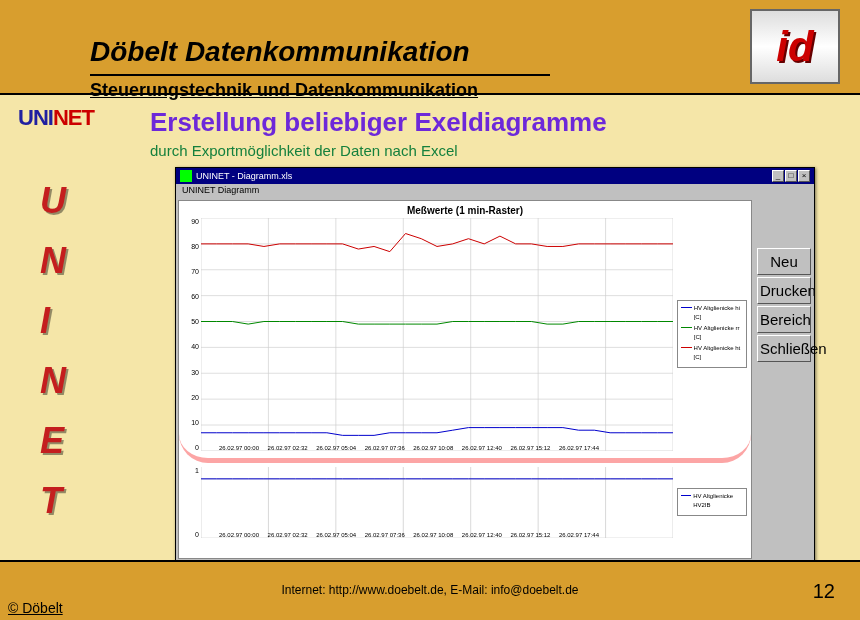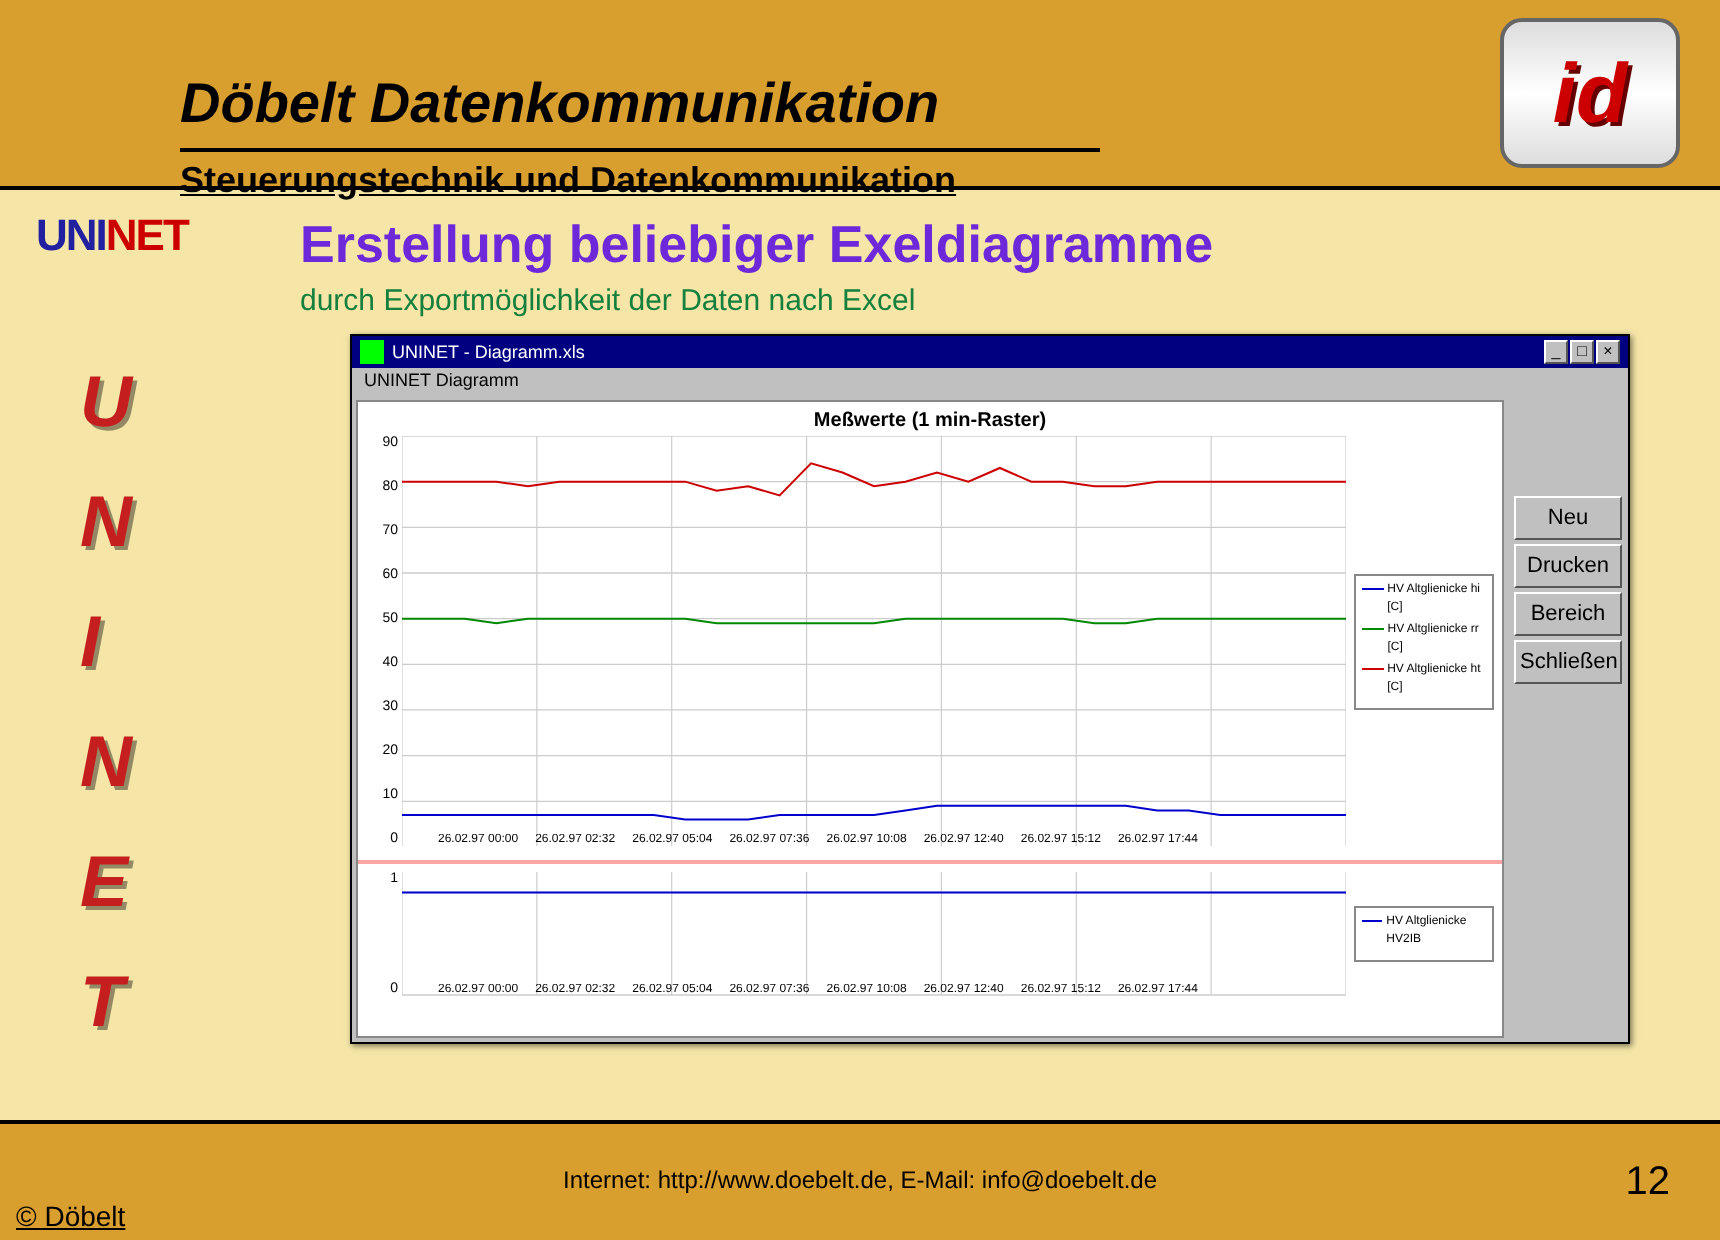--- a/index.html
+++ b/index.html
@@ -3,47 +3,47 @@
 <meta charset="utf-8">
 <style>
 * { margin: 0; padding: 0; box-sizing: border-box; }
 body { width: 860px; height: 620px; font-family: Arial, sans-serif; background: #f5e6a8; overflow: hidden; }
 
 .header-bar { background: #d89e2e; height: 95px; display: flex; align-items: center; padding: 0 20px; border-bottom: 2px solid #000; }
 .header-text { flex: 1; padding-left: 70px; margin-top: 44px; }
 .header-title { font-size: 28px; font-weight: bold; font-style: italic; color: #000; }
 .header-divider { border-top: 2px solid #000; margin: 6px 0 4px 0; width: 460px; }
 .header-subtitle { font-size: 18px; font-weight: bold; color: #000000; text-decoration: underline; }
-.logo-box { width: 90px; height: 75px; background: linear-gradient(#ddd,#fff,#ddd); border: 2px solid #666; border-radius: 11px; display: flex; align-items: center; justify-content: center; position: relative; }
+.logo-box { width: 90px; height: 75px; background: linear-gradient(#ddd,#fff,#ddd); border: 2px solid #666; border-radius: 0; display: flex; align-items: center; justify-content: center; position: relative; }
 .logo-inner { font-size: 42px; font-weight: bold; color: #c00; font-style: italic; text-shadow: 2px 2px 0 #600; }
 
 .content { height: 465px; position: relative; padding: 8px 20px 0 20px; }
 .uninet-logo { position: absolute; top: 10px; left: 18px; font-size: 22px; font-weight: bold; letter-spacing: -1px; }
 .uninet-logo .u { color: #2020a0; }
 .uninet-logo .n { color: #c00; }
 .vertical-brand { position: absolute; top: 85px; left: 40px; display: flex; flex-direction: column; gap: 18px; }
 .vertical-brand span { font-size: 36px; font-weight: bold; font-style: italic; color: #c41e1e; text-shadow: 2px 2px 0 rgba(0,0,0,0.4); }
 
 .main-title { margin-left: 130px; font-size: 26px; font-weight: bold; color: #6d28d9; margin-top: 4px; }
 .main-subtitle { margin-left: 130px; font-size: 15px; color: #15803d; margin-top: 4px; }
 
-.excel-window { position: absolute; top: 72px; left: 175px; width: 640px; height: 355px; background: #c0c0c0; border: 1px solid #000; box-shadow: 1px 1px 3px rgba(0,0,0,0.5); }
+.excel-window { position: absolute; top: 72px; left: 175px; width: 640px; height: 395px; background: #c0c0c0; border: 1px solid #000; box-shadow: 1px 1px 3px rgba(0,0,0,0.5); }
 .titlebar { background: #000080; color: #fff; height: 16px; font-size: 9px; display: flex; align-items: center; padding: 0 4px; }
 .titlebar .titlebar-icon { width: 12px; height: 12px; background: #0f0; margin-right: 4px; display: inline-block; }
 .titlebar-text { flex: 1; }
 .titlebar-btns { display: flex; gap: 1px; }
 .tb-btn { width: 12px; height: 12px; background: #c0c0c0; border: 1px solid #fff; border-right-color: #555; border-bottom-color: #555; font-size: 8px; line-height: 10px; text-align: center; color: #000; }
 .menubar { height: 14px; font-size: 9px; padding: 1px 6px; background: #c0c0c0; color: #000; }
 
 .excel-body { display: flex; height: calc(100% - 30px); }
 .chart-area { flex: 1; background: #fff; border: 1px solid #888; margin: 2px; display: flex; flex-direction: column; }
 .side-buttons { width: 60px; padding: 50px 3px 0 3px; display: flex; flex-direction: column; gap: 2px; }
-.side-btn { background: #c0c0c0; border: 1px solid #fff; border-right-color: #555; border-bottom-color: #555; font-size: 11px; text-align: center; padding: 4px 2px; color: #000; }
-
-.chart1 { flex: 2; border-bottom: 2px solid #fca5a5; padding: 4px; position: relative; }
+.side-btn { background: #c0c0c0; border: 1px solid #fff; border-right-color: #555; border-bottom-color: #555; font-size: 15px; text-align: center; padding: 4px 2px; color: #000; }
+
+.chart1 { flex: 2; border-bottom: 5px solid #fca5a5; padding: 4px; position: relative; border-radius: 29px; }
 .chart2 { flex: 0.7; padding: 4px; position: relative; }
 .chart-title { text-align: center; font-size: 10px; font-weight: bold; margin-bottom: 2px; }
 .plot-container { display: flex; height: calc(100% - 16px); }
 .yaxis { width: 18px; display: flex; flex-direction: column; justify-content: space-between; font-size: 7px; text-align: right; padding-right: 2px; }
 .plot { flex: 1; position: relative; margin-right: 4px; }
 .legend { width: 70px; border: 1px solid #888; font-size: 6px; padding: 3px; align-self: center; line-height: 1.5; }
 .legend-item { display: flex; align-items: flex-start; gap: 2px; margin-bottom: 2px; }
 .legend-line { width: 12px; height: 1px; margin-top: 3px; }
 svg.plot-svg { width: 100%; height: 100%; }
 .xaxis { position: absolute; bottom: 0; left: 18px; right: 74px; display: flex; justify-content: space-between; font-size: 6px; white-space: nowrap; overflow: hidden; }

